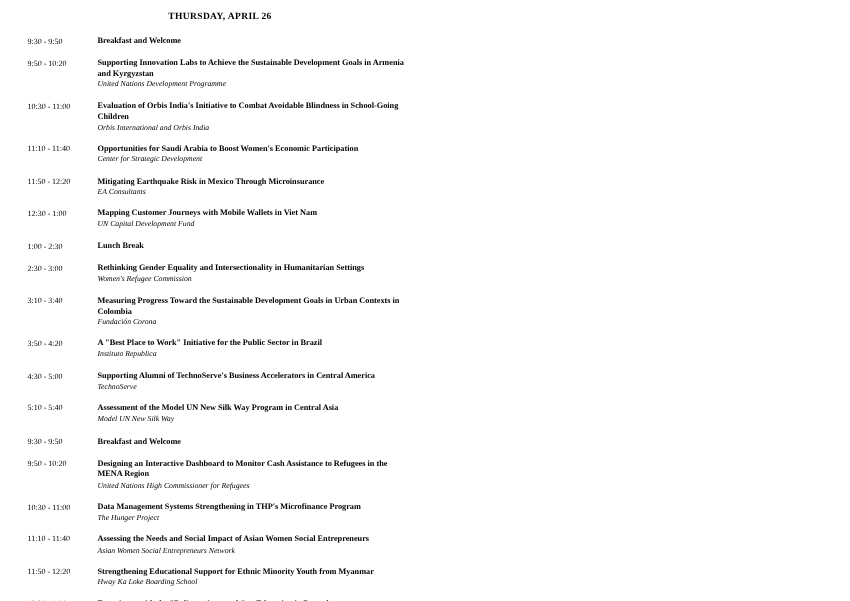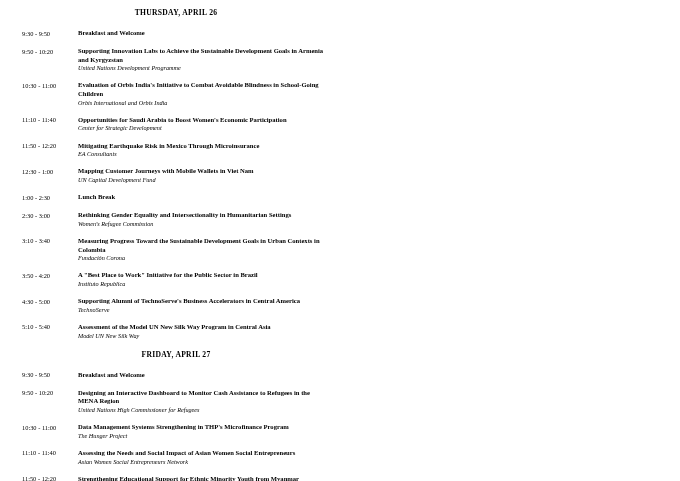--- a/index.html
+++ b/index.html
@@ -177,21 +177,20 @@
           <div class="entry">
             <p class="title">Assessment of the Model UN New Silk Way Program in Central Asia</p>
             <p class="org">Model UN New Silk Way</p>
           </div>
         </div>
 
       </div>
     </div>
 
     <div class="col">
-      <div class="day-heading">FRIDAY, APRIL 27</div>
       <div class="rows">
 
         <div class="row break">
           <div class="time">9:30 - 9:50</div>
           <div class="entry">
             <p class="title">Breakfast and Welcome</p>
 
           </div>
         </div>
 

